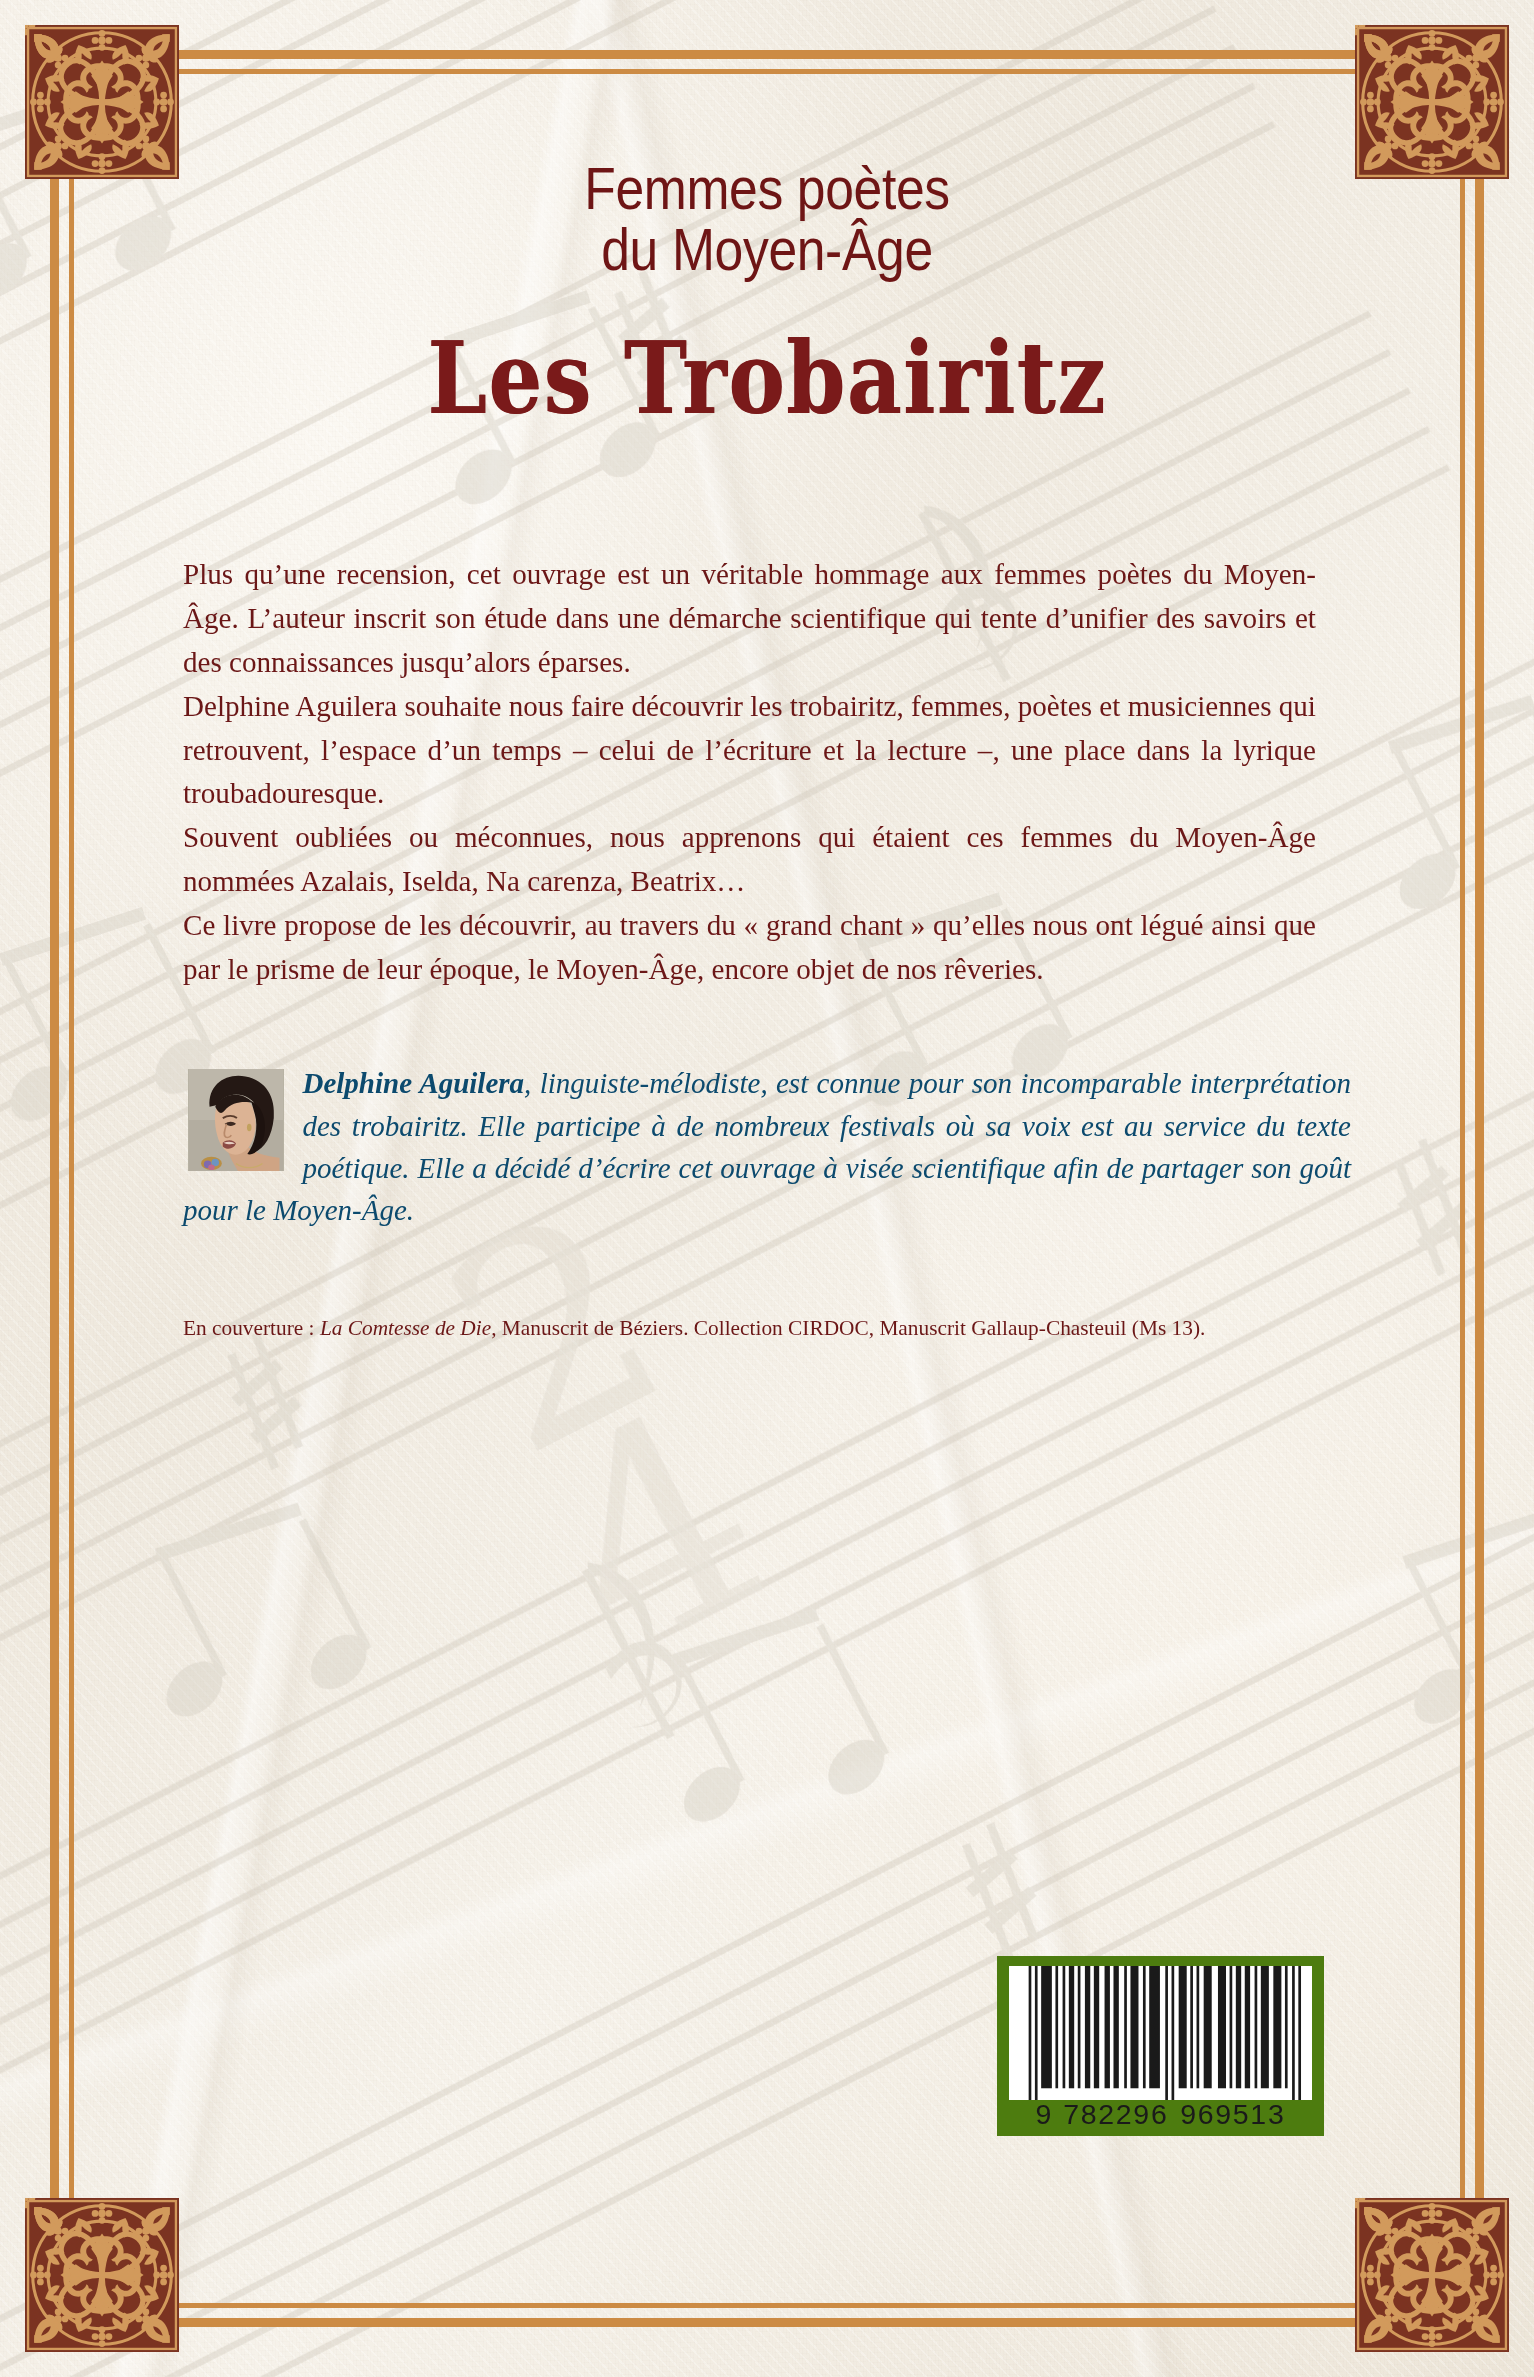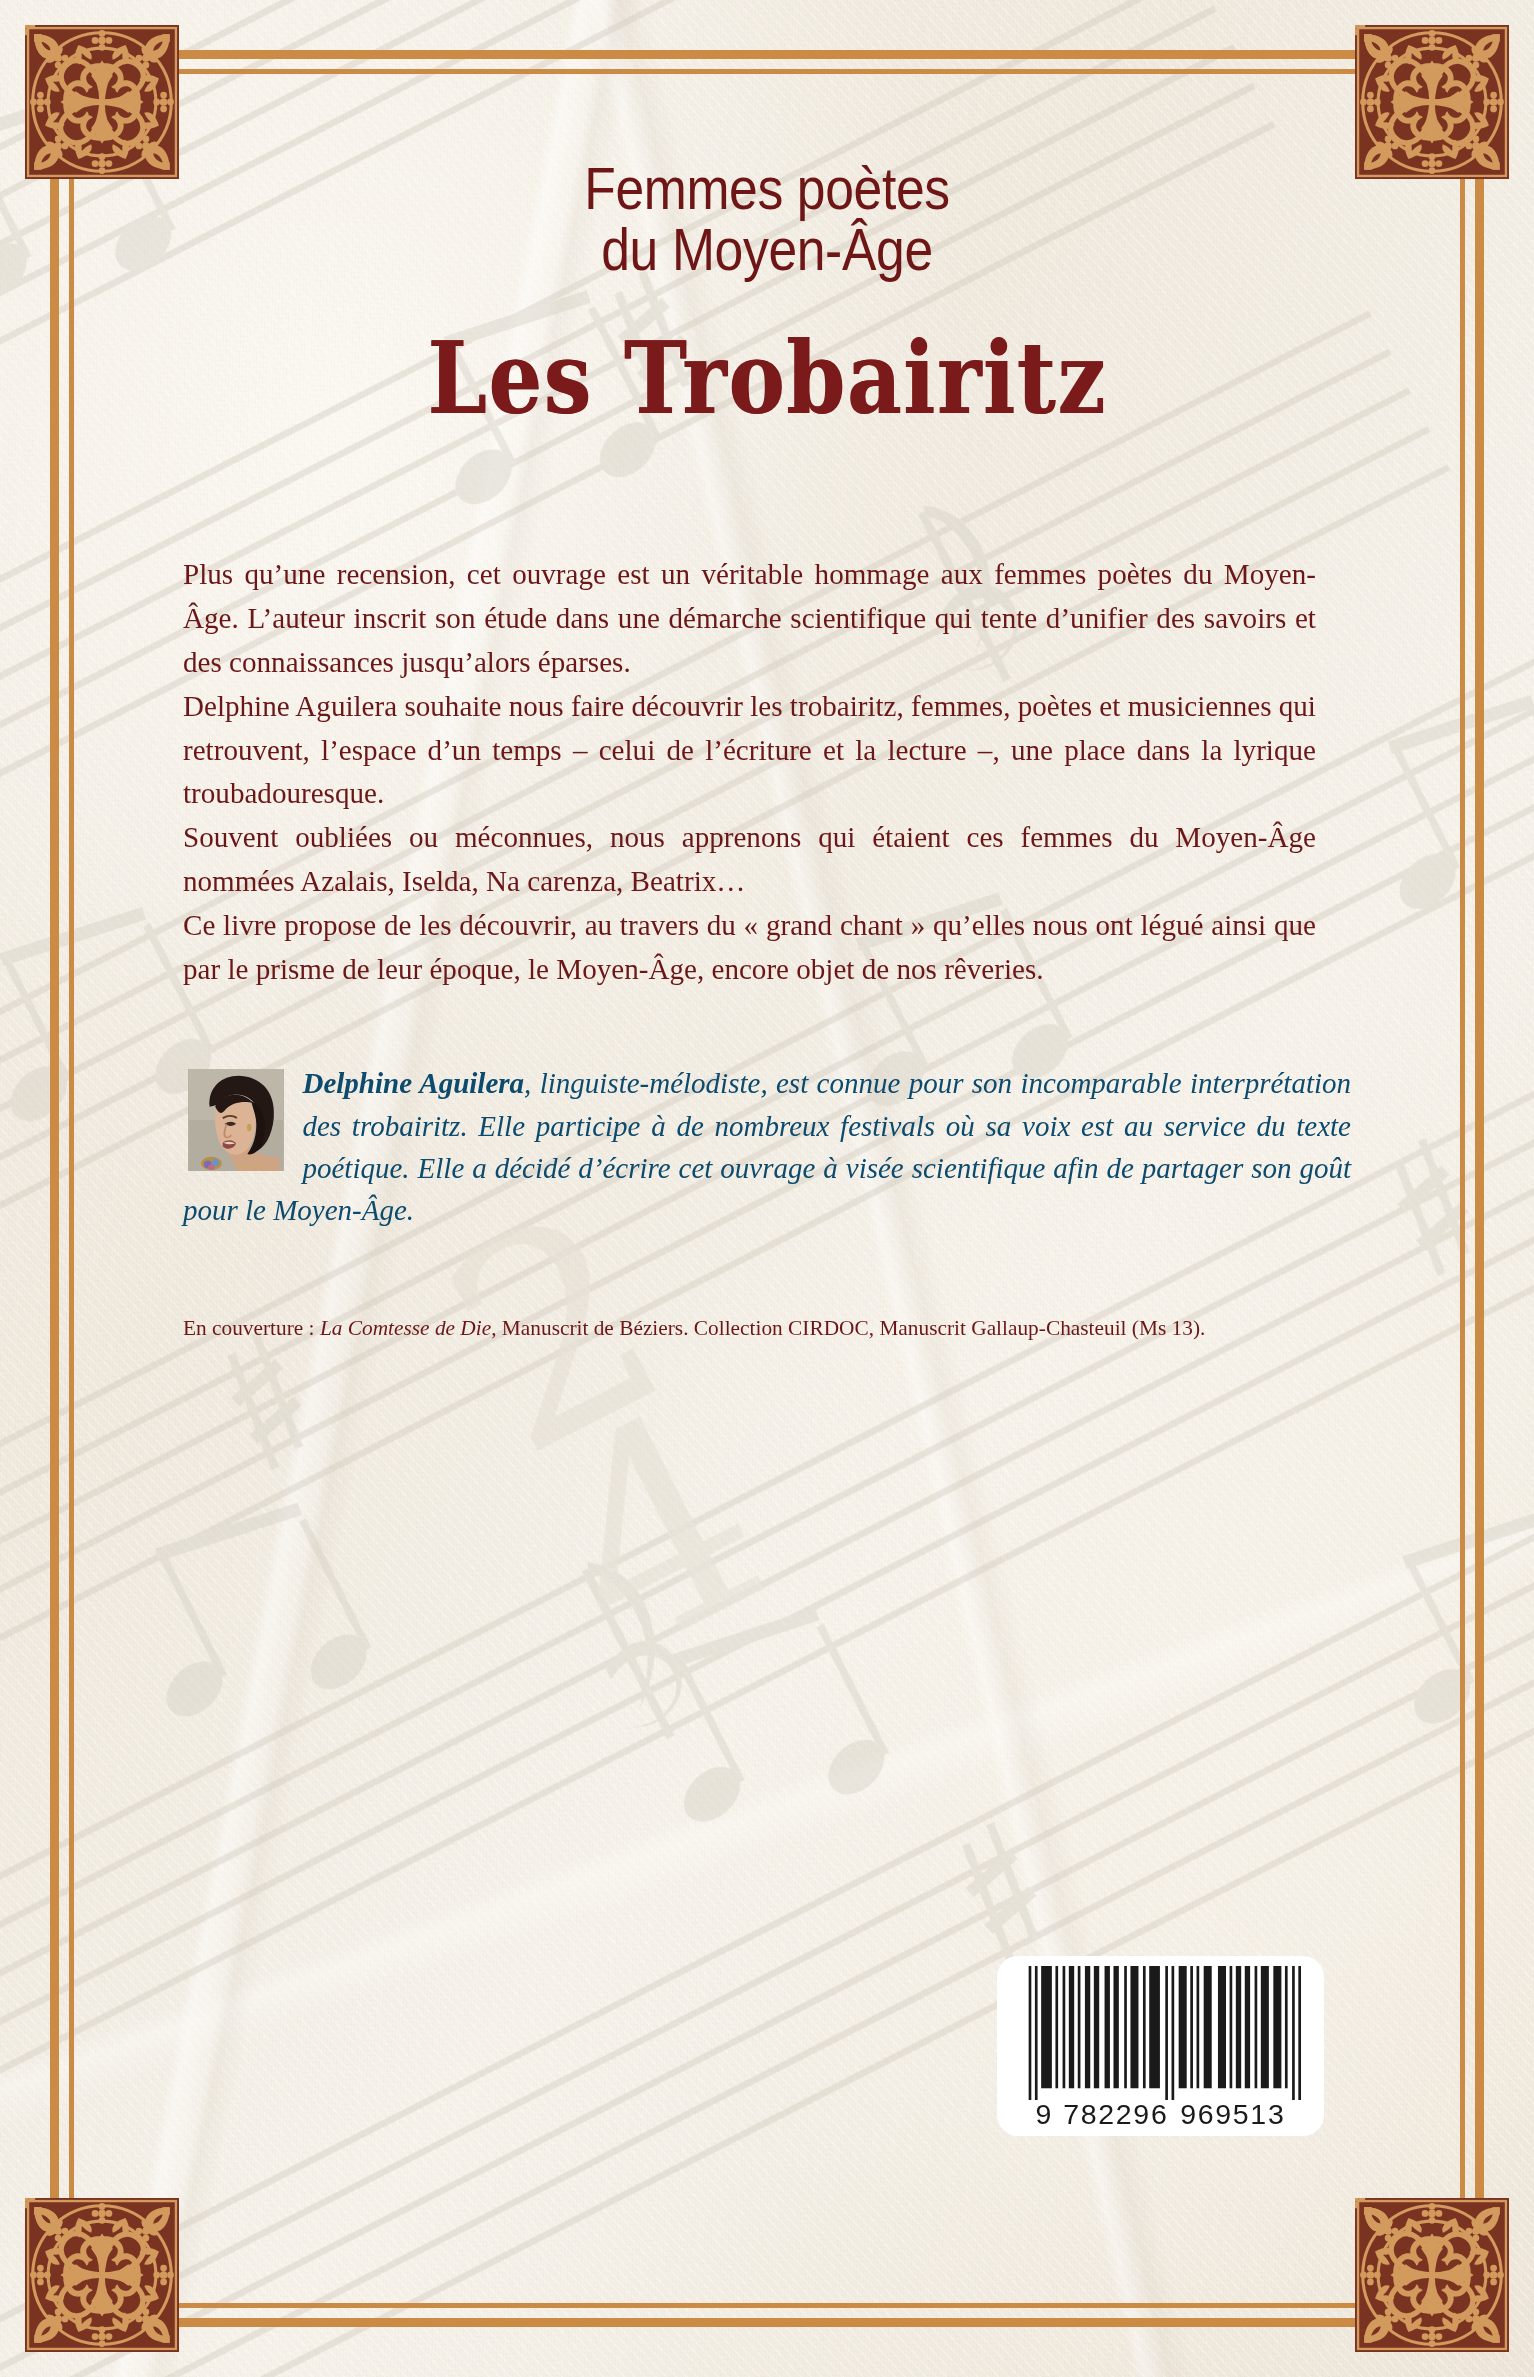--- a/index.html
+++ b/index.html
@@ -195,24 +195,23 @@
     color: #111111;
     font-size: 37px;
     margin-top: 5px;
   }
 
   .barcode-box {
     position: absolute;
     right: 27px;
     bottom: 34px;
     width: 327px;
-    background: #ffffff;
+    background: #4d7c0f;
     padding: 10px 11.7px 5px 11.7px;
     box-sizing: border-box;
-    border-radius: 21px;
   }
   .barcode-box svg { display: block; width: 100%; height: 134px; }
   .barcode-digits {
     font-family: "Liberation Sans", sans-serif;
     font-size: 28.5px;
     color: #1a1a1a;
     letter-spacing: 1.7px;
     text-align: center;
     margin-top: -1.7px;
     white-space: nowrap;

